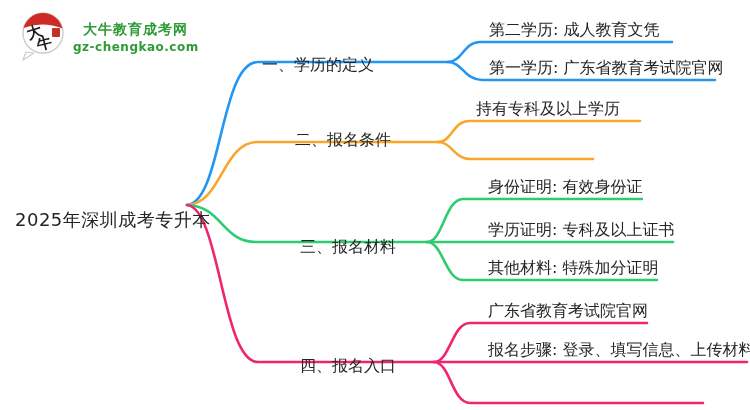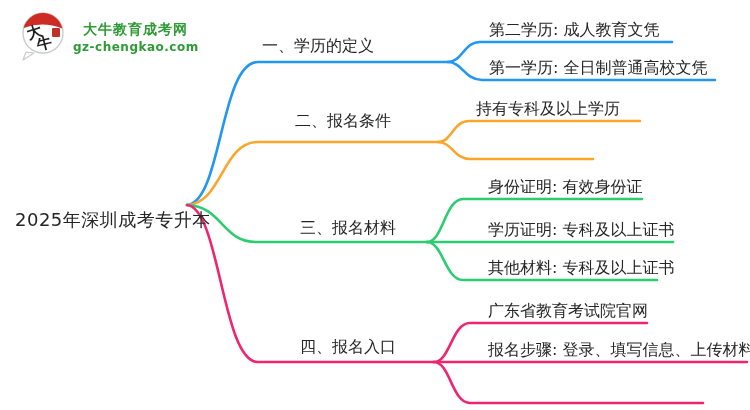--- a/index.html
+++ b/index.html
@@ -11,21 +11,21 @@
     font-family:"DejaVu Sans",sans-serif;
   }
   .lines{position:absolute;left:0;top:0;}
   .node{
     position:absolute;
     color:var(--text,#252525);
     white-space:nowrap;
     line-height:20px;
   }
   .root{font-size:18px;letter-spacing:.5px;margin-top:16px;}
-  .branch-label{font-size:16px;}
+  .branch-label{font-size:16px;margin-top:19px;}
   .child{font-size:16px;}
   .logo{
     position:absolute;left:20px;top:11px;
     display:flex;align-items:center;gap:7px;
   }
   .logo-text .site-name{
     color:var(--brand_green,#2E9B36);
     font-size:14px;font-weight:bold;line-height:22px;letter-spacing:1px;margin-left:10px;
   }
   .logo-text .site-domain{
@@ -75,27 +75,27 @@
     <div class="logo-text">
       <div class="site-name">大牛教育成考网</div>
       <div class="site-domain">gz-chengkao.com</div>
     </div>
   </header>
 
   <div class="node root" style="left:15px;top:194px">2025年深圳成考专升本</div>
 
   <div class="node branch-label" style="left:262px;top:36px">一、学历的定义</div>
   <div class="node child" style="left:489px;top:20px">第二学历: 成人教育文凭</div>
-  <div class="node child" style="left:489px;top:58px">第一学历: 全日制普通高校文凭</div>
+  <div class="node child" style="left:489px;top:58px">第一学历: 广东省教育考试院官网</div>
 
   <div class="node branch-label" style="left:295px;top:111px">二、报名条件</div>
   <div class="node child" style="left:476px;top:99px">持有专科及以上学历</div>
 
   <div class="node branch-label" style="left:300px;top:218px">三、报名材料</div>
   <div class="node child" style="left:488px;top:177px">身份证明: 有效身份证</div>
   <div class="node child" style="left:488px;top:220px">学历证明: 专科及以上证书</div>
-  <div class="node child" style="left:488px;top:258px">其他材料: 专科及以上证书</div>
+  <div class="node child" style="left:488px;top:258px">其他材料: 特殊加分证明</div>
 
   <div class="node branch-label" style="left:300px;top:337px">四、报名入口</div>
   <div class="node child" style="left:488px;top:301px">广东省教育考试院官网</div>
   <div class="node child" style="left:488px;top:340px">报名步骤: 登录、填写信息、上传材料</div>
 
 </div>
 
 </body></html>

